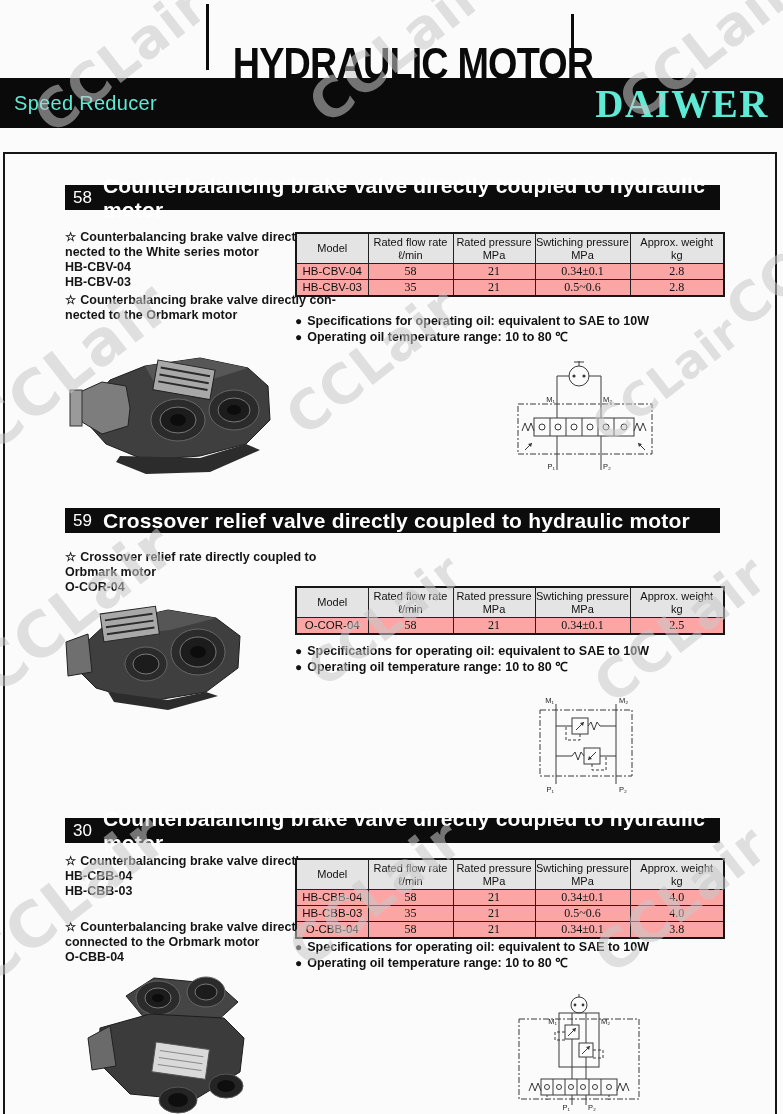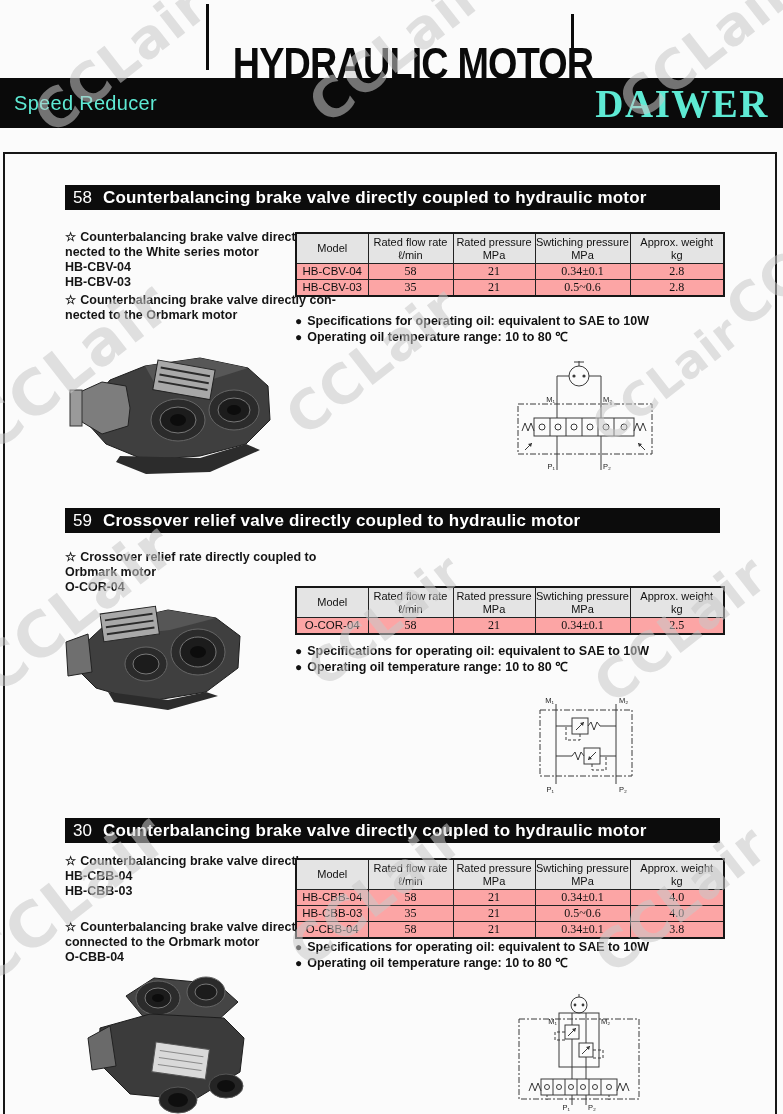--- a/index.html
+++ b/index.html
@@ -9,21 +9,21 @@
   .page-title{position:absolute;left:203px;top:8px;width:372px;text-align:center;font-size:45px;
        font-weight:bold;letter-spacing:-1px;transform:scaleX(.84);transform-origin:center;white-space:nowrap;color:#0a0a0a}
   .banner{position:absolute;left:0;top:78px;width:783px;height:50px;background:#0a0a0a;color:#5eead4;
        display:flex;align-items:center;justify-content:space-between;padding:0 14px;box-sizing:border-box;z-index:1}
   .banner-left{font-size:20px;letter-spacing:.3px}
   .brand{font-family:"Liberation Serif",serif;font-size:39px;font-weight:bold;letter-spacing:1.5px}
   .frame{position:absolute;left:3px;top:152px;width:774px;height:980px;border:2px solid #161616;box-sizing:border-box}
   .sec{position:absolute;left:0;width:783px;z-index:2}
   .sec-bar{position:absolute;left:65px;top:0;width:655px;height:25px;background:#0c0c0c;color:#fff;display:flex;align-items:center}
   .sec-num{font-size:17px;font-weight:400;margin:0 11px 0 8px}
-  .sec-title{font-size:17px;font-weight:bold;letter-spacing:.2px}
+  .sec-title{font-size:21px;font-weight:bold;letter-spacing:.2px}
   .desc{position:absolute;font-size:12.5px;font-weight:600;line-height:15px;color:#151515}
   .dline{white-space:nowrap}
   .star{margin-right:4px}
   .spec-table{position:absolute;border-collapse:collapse;table-layout:fixed;background:#fca5a5;border:2px solid #161616}
   .spec-table th{background:#e4e4e4;border:1px solid #222;font-weight:400;font-size:11px;line-height:13px;
        padding:1px 0;height:27px;vertical-align:middle;text-align:center}
   .spec-table td{border:1px solid #222;text-align:center;font-family:"Liberation Serif",serif;font-size:12px;
        height:15px;line-height:15px;padding:0}
   .spec-table td.model{font-family:"Liberation Sans",sans-serif;font-size:11.5px}
   .notes{position:absolute;font-size:12.5px;font-weight:600;line-height:16px}

